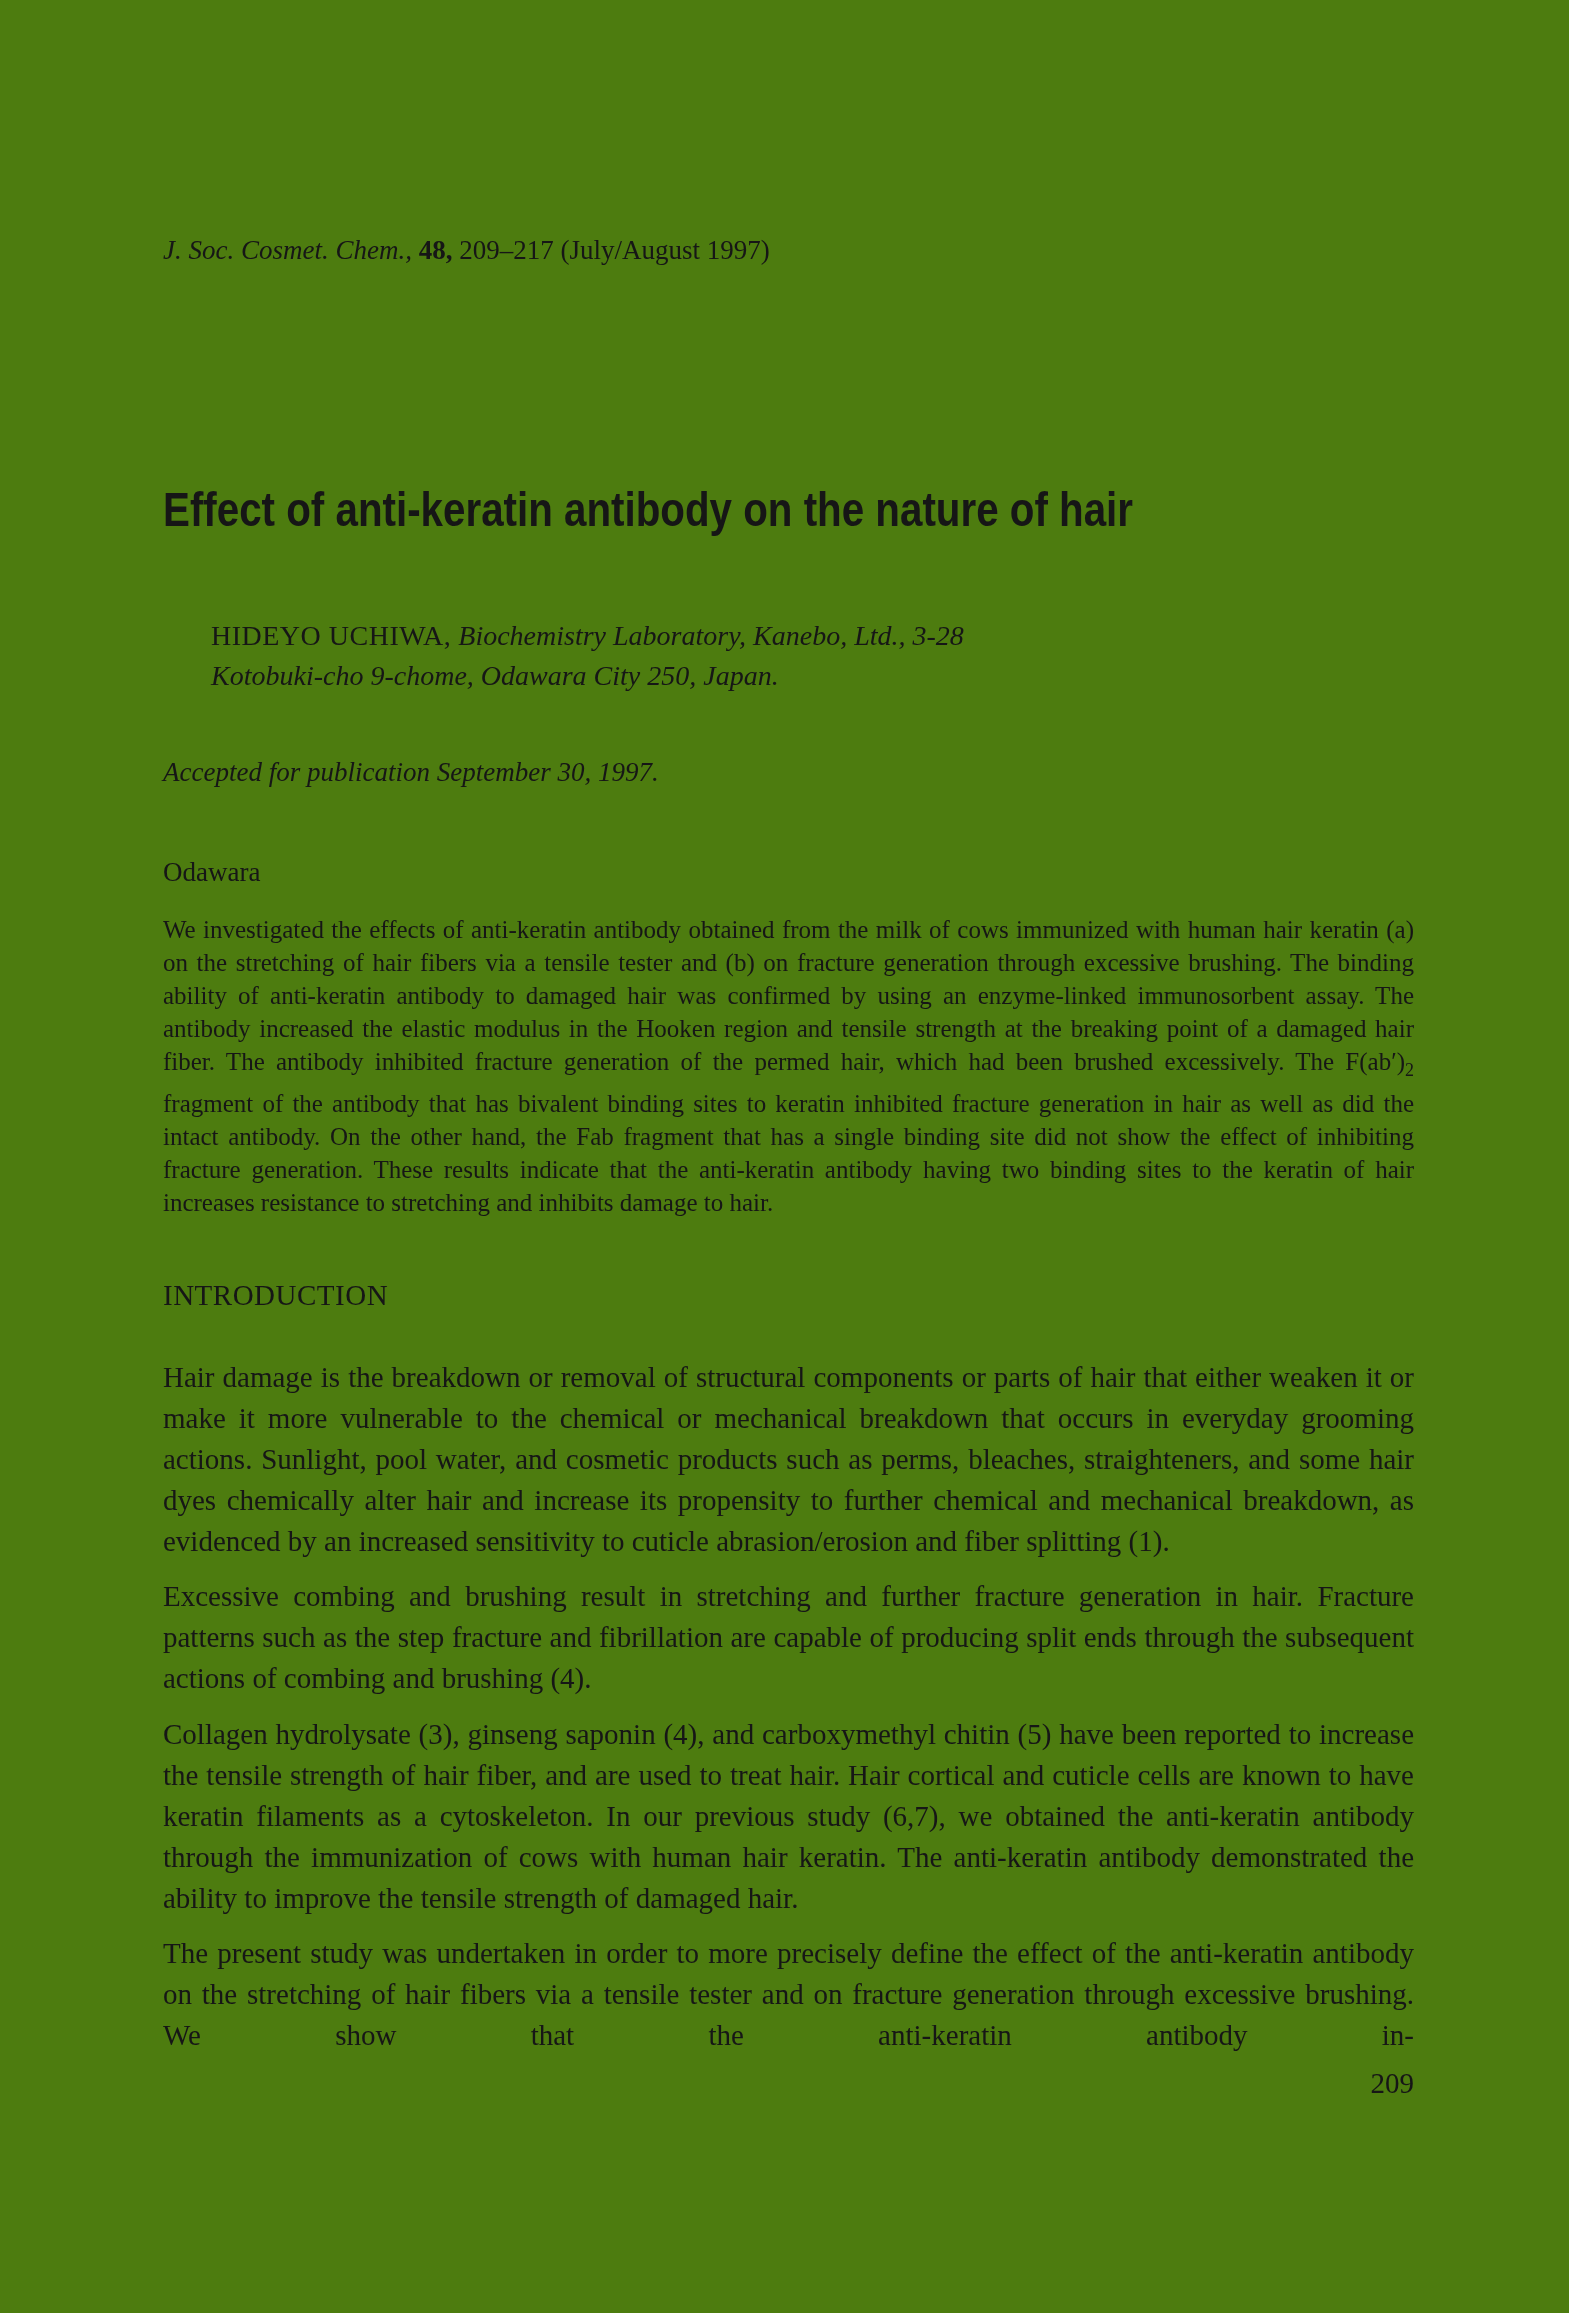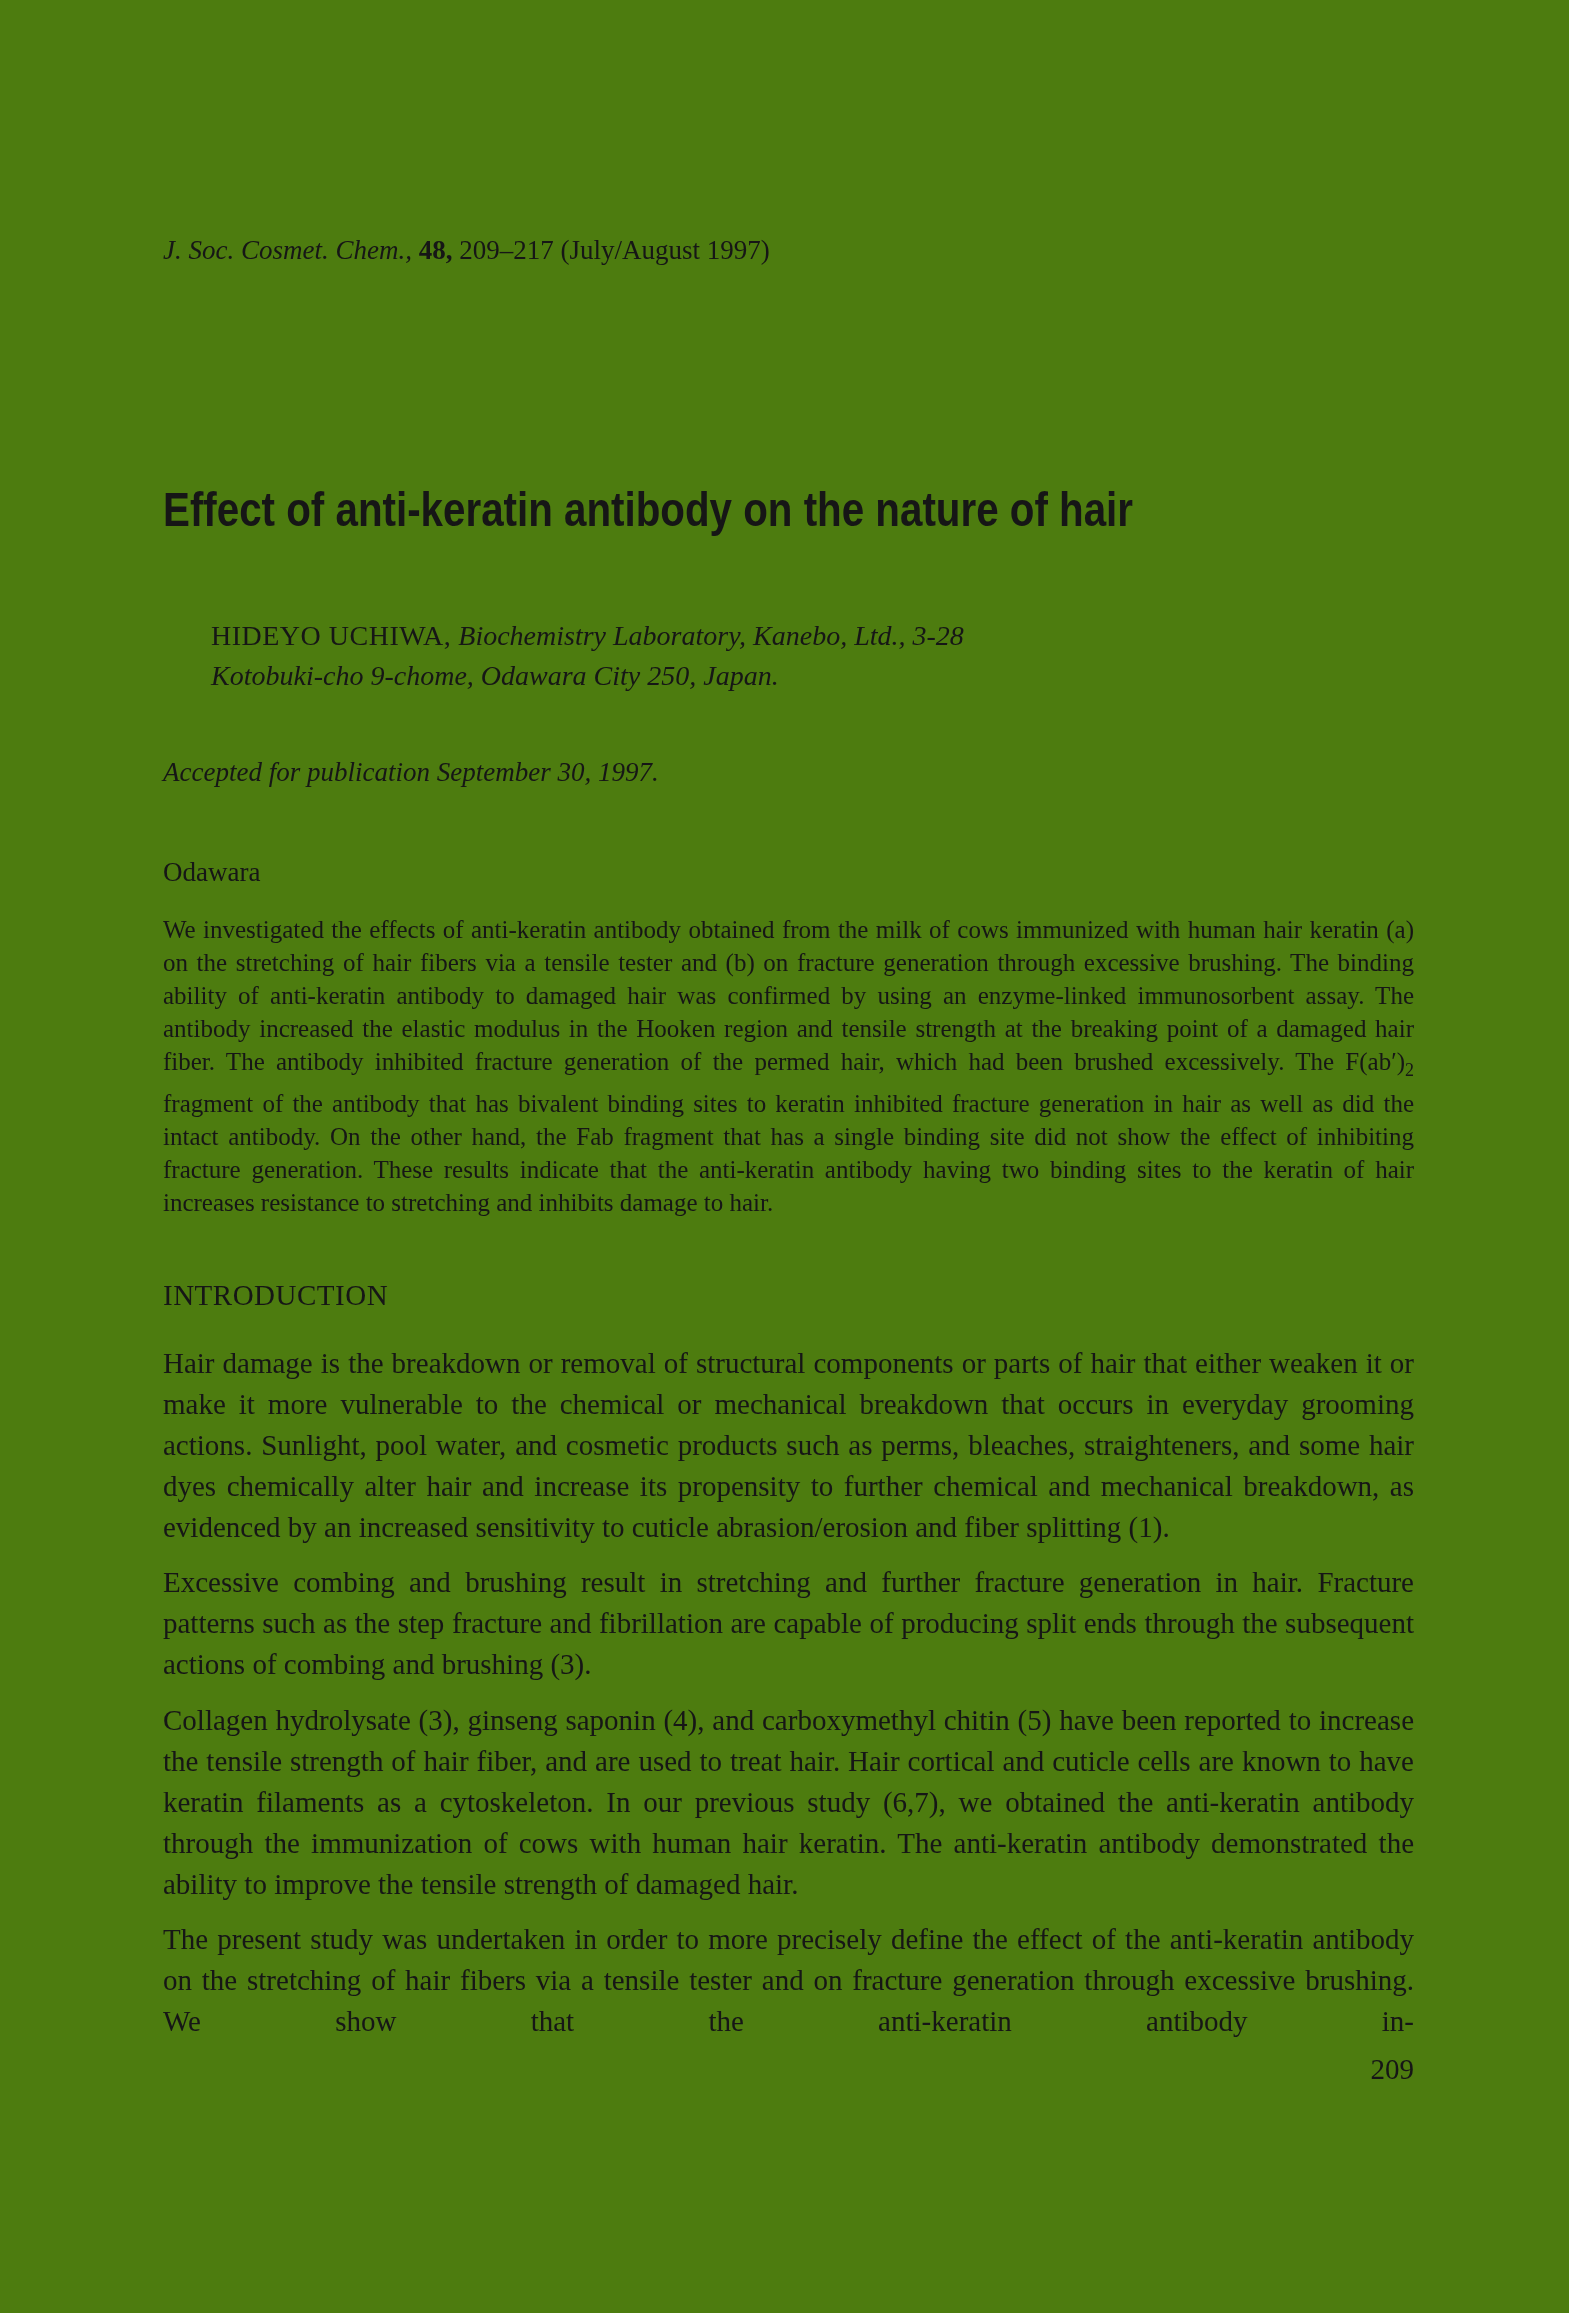--- a/index.html
+++ b/index.html
@@ -68,21 +68,21 @@
     vertical-align: -5.8px;
   }
   .section-heading {
     margin-top: 60px;
     font-size: 29px;
     line-height: 33px;
     font-weight: normal;
     letter-spacing: 0.5px;
   }
   .body-paragraph {
-    margin-top: 31px;
+    margin-top: 45px;
     font-size: 29px;
     line-height: 41px;
     text-align: justify;
   }
   .body-paragraph + .body-paragraph { margin-top: 14.4px; }
   .justify-last { text-align-last: justify; }
   .page-number {
     margin-top: 11.5px;
     font-size: 29px;
     line-height: 33px;
@@ -110,21 +110,21 @@
 
     <h2 class="synopsis-heading">Odawara</h2>
 
     <p class="synopsis-body">
       <span>We investigated the effects of anti-keratin antibody obtained from the milk of cows immunized with human hair keratin (a) on the stretching of hair fibers via a tensile tester and (b) on fracture generation through excessive brushing. The binding ability of anti-keratin antibody to damaged hair was confirmed by using an enzyme-linked immunosorbent assay. The antibody increased the elastic modulus in the Hooken region and tensile strength at the breaking point of a damaged hair fiber. The antibody inhibited fracture generation of the permed hair, which had been brushed excessively. The F(ab′)</span><span class="sub">2</span><span> fragment of the antibody that has bivalent binding sites to keratin inhibited fracture generation in hair as well as did the intact antibody. On the other hand, the Fab fragment that has a single binding site did not show the effect of inhibiting fracture generation. These results indicate that the anti-keratin antibody having two binding sites to the keratin of hair increases resistance to stretching and inhibits damage to hair.</span>
     </p>
 
     <h2 class="section-heading">INTRODUCTION</h2>
 
     <p class="body-paragraph">Hair damage is the breakdown or removal of structural components or parts of hair that either weaken it or make it more vulnerable to the chemical or mechanical breakdown that occurs in everyday grooming actions. Sunlight, pool water, and cosmetic products such as perms, bleaches, straighteners, and some hair dyes chemically alter hair and increase its propensity to further chemical and mechanical breakdown, as evidenced by an increased sensitivity to cuticle abrasion/erosion and fiber splitting (1).</p>
-    <p class="body-paragraph">Excessive combing and brushing result in stretching and further fracture generation in hair. Fracture patterns such as the step fracture and fibrillation are capable of producing split ends through the subsequent actions of combing and brushing (3).</p>
+    <p class="body-paragraph">Excessive combing and brushing result in stretching and further fracture generation in hair. Fracture patterns such as the step fracture and fibrillation are capable of producing split ends through the subsequent actions of combing and brushing (4).</p>
     <p class="body-paragraph">Collagen hydrolysate (3), ginseng saponin (4), and carboxymethyl chitin (5) have been reported to increase the tensile strength of hair fiber, and are used to treat hair. Hair cortical and cuticle cells are known to have keratin filaments as a cytoskeleton. In our previous study (6,7), we obtained the anti-keratin antibody through the immunization of cows with human hair keratin. The anti-keratin antibody demonstrated the ability to improve the tensile strength of damaged hair.</p>
     <p class="body-paragraph justify-last">The present study was undertaken in order to more precisely define the effect of the anti-keratin antibody on the stretching of hair fibers via a tensile tester and on fracture generation through excessive brushing. We show that the anti-keratin antibody in-</p>
 
     <p class="page-number">209</p>
 
   </div>
 </div>
 
 
 </body></html>

